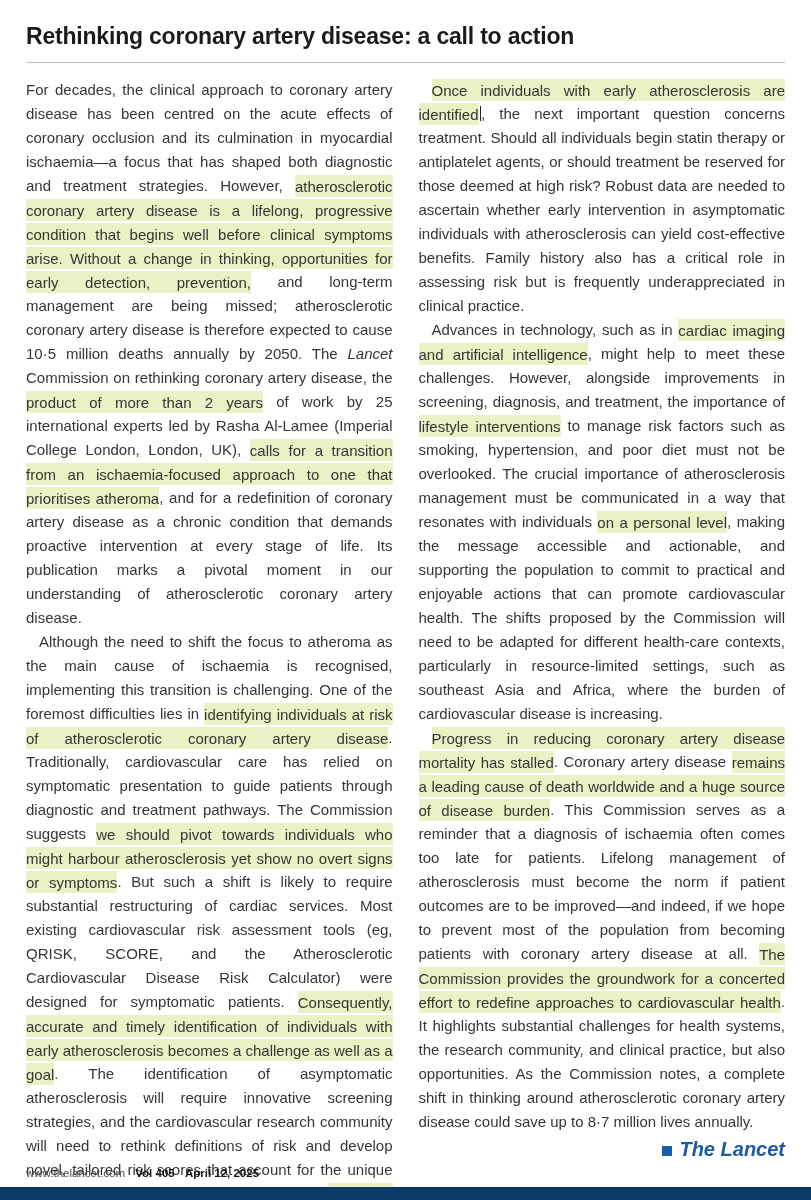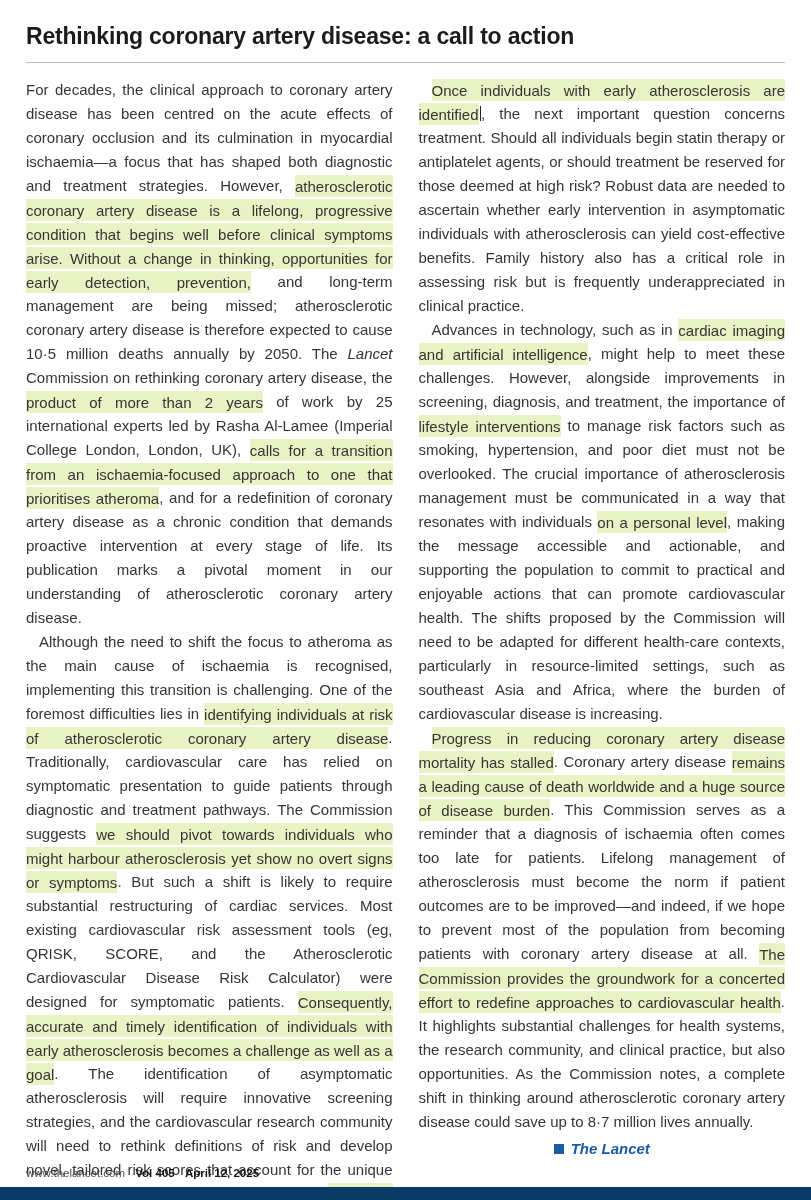--- a/index.html
+++ b/index.html
@@ -35,22 +35,22 @@
   .it { font-style: italic; margin-top: 40px; }
   .caret {
     display: inline-block;
     width: 1.5px; height: 15px;
     background: #222;
     vertical-align: -2px;
     margin-left: 1px;
   }
   .sig {
     margin: 3px 0 0 0;
-    text-align: center;
-    font-size: 15px;
+    text-align: right;
+    font-size: 20px;
     line-height: 24px;
   }
   .sq {
     display: inline-block;
     width: 10px; height: 10px;
     background: var(--sigblue, #1b5aa5);
     margin-right: 7px;
   }
   .sig-text {
     color: var(--sigblue, #1b5aa5);

